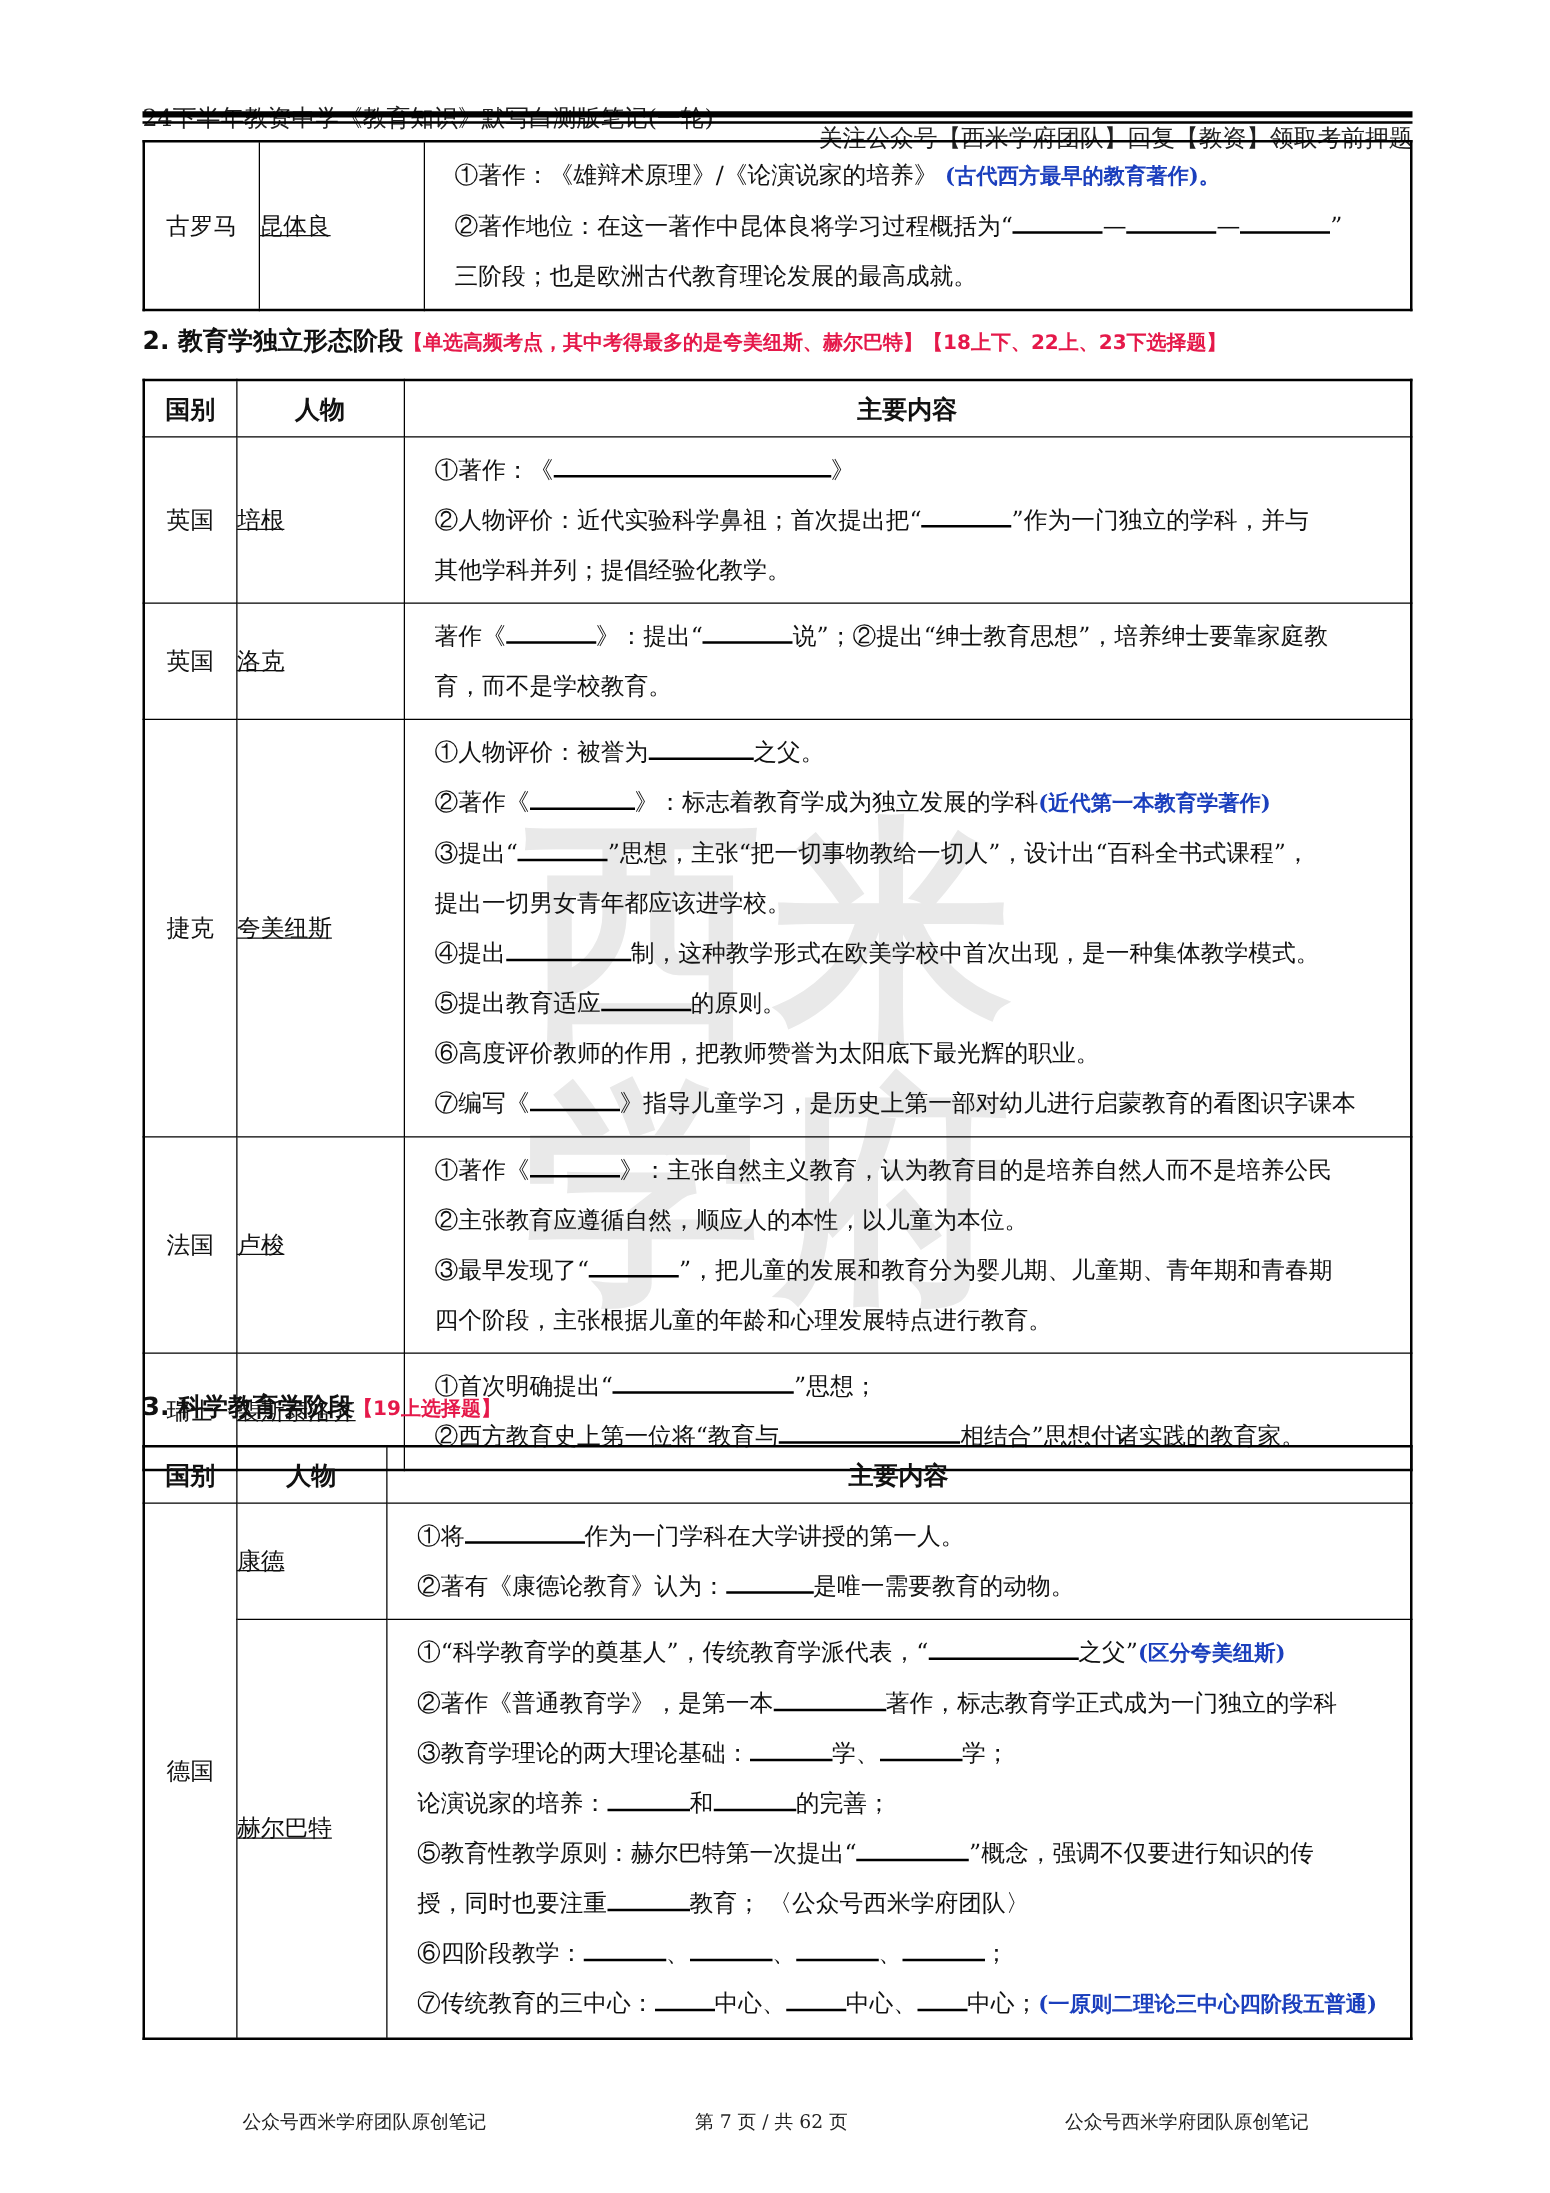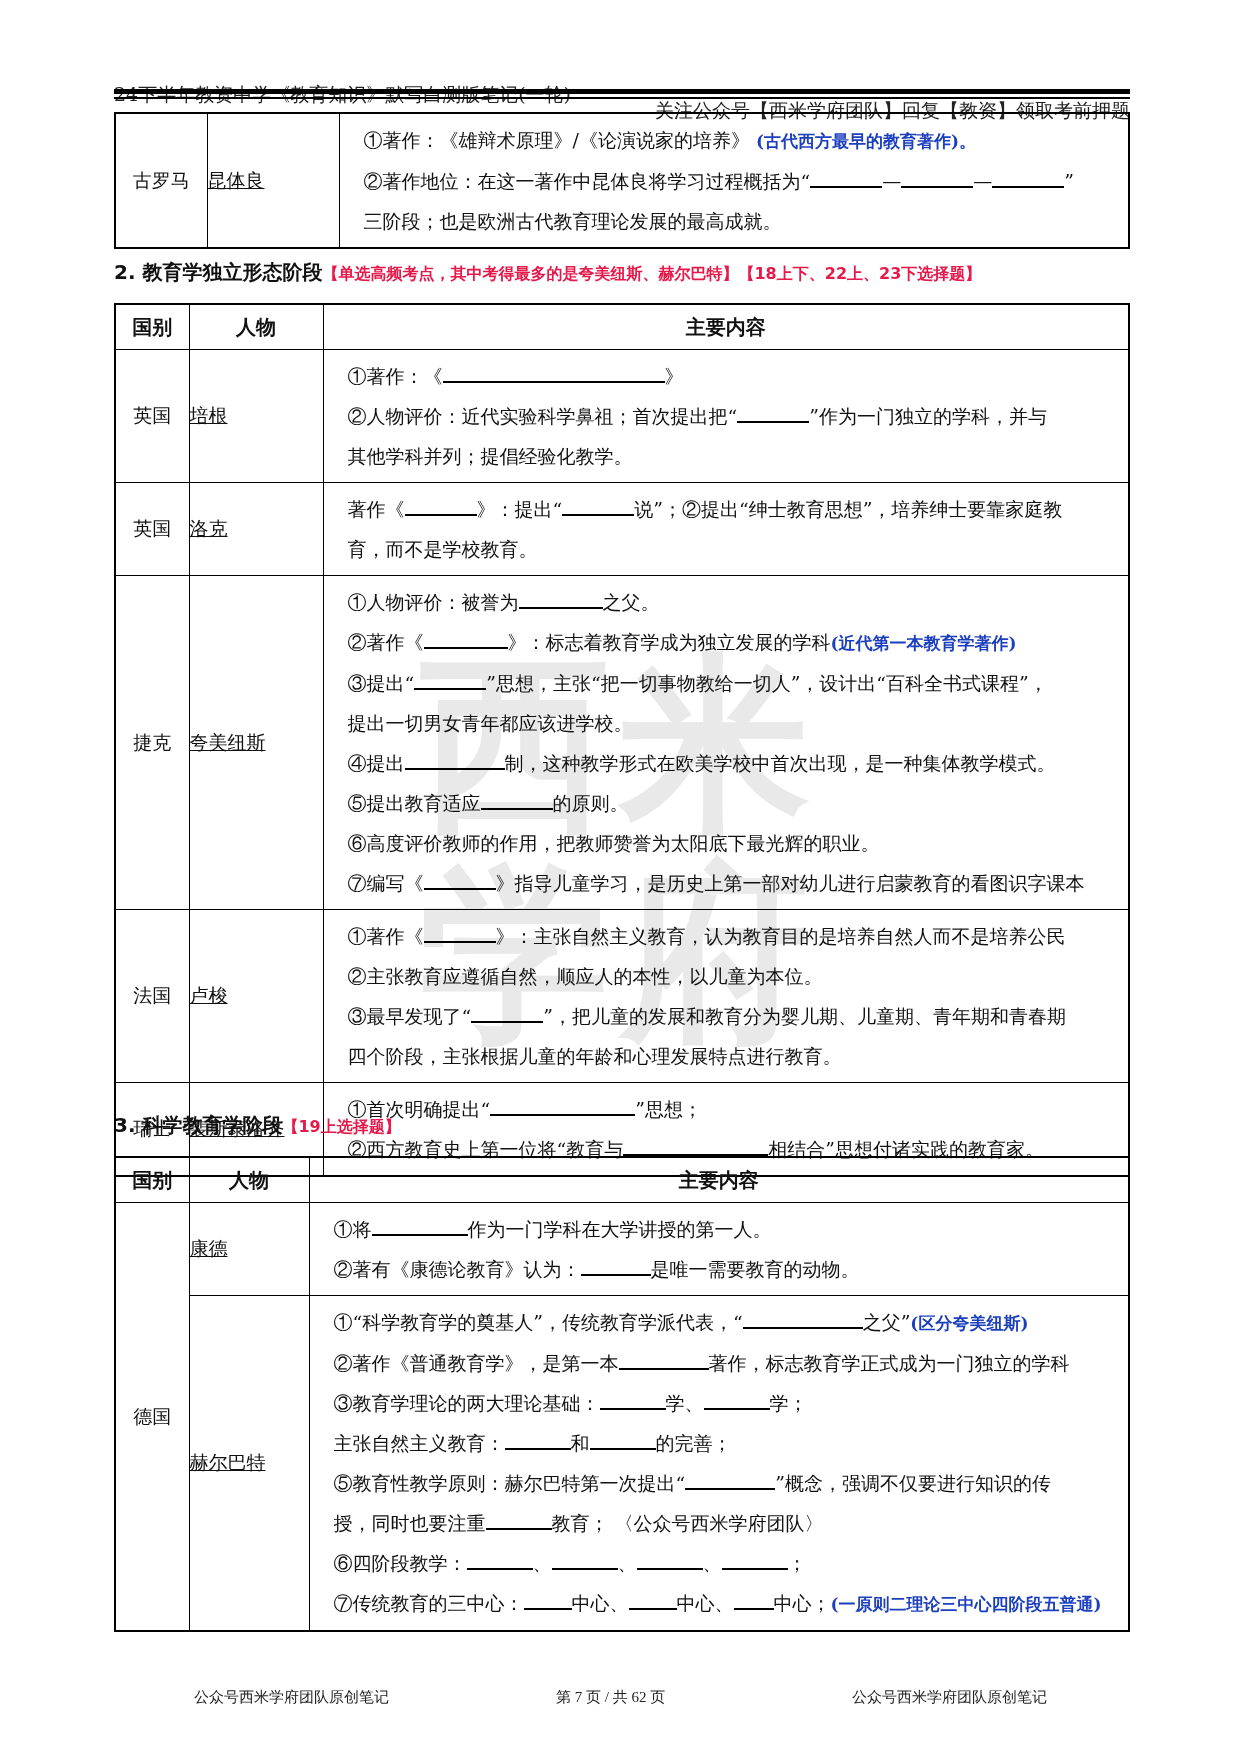--- a/index.html
+++ b/index.html
@@ -25,21 +25,21 @@
   .c-content { padding:6px 24px !important; line-height:40px; }
   .line { display:block; white-space:nowrap; overflow:hidden; }
   .blank { display:inline-block; border-bottom:2px solid #000; height:22px; vertical-align:baseline; }
   .note-blue { color:#1b3fbd; font-weight:bold; font-size:17px; }
   .tag-red { color:#e5194a; font-weight:bold; font-size:16px; }
 
   .section-title { position:absolute; left:114px; font-size:20px; font-weight:bold;
                    font-family:"DejaVu Sans",sans-serif; white-space:nowrap; z-index:1; }
 
   .footer { position:absolute; top:1688px; left:0; width:1240px; height:24px; font-size:15px; color:#222; }
-  .footer span { position:absolute; top:0; white-space:nowrap;font-family:Liberation Serif, serif; }
+  .footer span { position:absolute; top:0; white-space:nowrap; }
 </style>
 </head>
 <body>
 
 <div class="header">
   <span class="left">24下半年教资中学《教育知识》默写白测版笔记(一轮)</span>
   <span class="right">关注公众号【西米学府团队】回复【教资】领取考前押题</span>
 </div>
 <div class="rule-thick"></div>
 <div class="rule-thin"></div>
@@ -170,21 +170,21 @@
       <span class="line"><span>②著有《康德论教育》认为：</span><span class="blank" style="width:70px"></span><span>是唯一需要教育的动物。</span></span>
     </td>
   </tr>
 
   <tr style="height:326px;">
     <td class="c-person">赫尔巴特</td>
     <td class="c-content">
       <span class="line"><span>①“科学教育学的奠基人”，传统教育学派代表，“</span><span class="blank" style="width:120px"></span><span>之父”</span><span class="note-blue">(区分夸美纽斯)</span></span>
       <span class="line"><span>②著作《普通教育学》，是第一本</span><span class="blank" style="width:90px"></span><span>著作，标志教育学正式成为一门独立的学科</span></span>
       <span class="line"><span>③教育学理论的两大理论基础：</span><span class="blank" style="width:66px"></span><span>学、</span><span class="blank" style="width:66px"></span><span>学；</span></span>
-      <span class="line"><span>主张自然主义教育：</span><span class="blank" style="width:66px"></span><span>和</span><span class="blank" style="width:66px"></span><span>的完善；</span></span>
+      <span class="line"><span>论演说家的培养：</span><span class="blank" style="width:66px"></span><span>和</span><span class="blank" style="width:66px"></span><span>的完善；</span></span>
       <span class="line"><span>⑤教育性教学原则：赫尔巴特第一次提出“</span><span class="blank" style="width:90px"></span><span>”概念，强调不仅要进行知识的传</span></span>
       <span class="line"><span>授，同时也要注重</span><span class="blank" style="width:66px"></span><span>教育；   〈公众号西米学府团队〉</span></span>
       <span class="line"><span>⑥四阶段教学：</span><span class="blank" style="width:66px"></span><span>、</span><span class="blank" style="width:66px"></span><span>、</span><span class="blank" style="width:66px"></span><span>、</span><span class="blank" style="width:66px"></span><span>；</span></span>
       <span class="line"><span>⑦传统教育的三中心：</span><span class="blank" style="width:48px"></span><span>中心、</span><span class="blank" style="width:48px"></span><span>中心、</span><span class="blank" style="width:40px"></span><span>中心；</span><span class="note-blue">(一原则二理论三中心四阶段五普通)</span></span>
     </td>
   </tr>
 </tbody>
   </table>
 
 <div class="footer">

